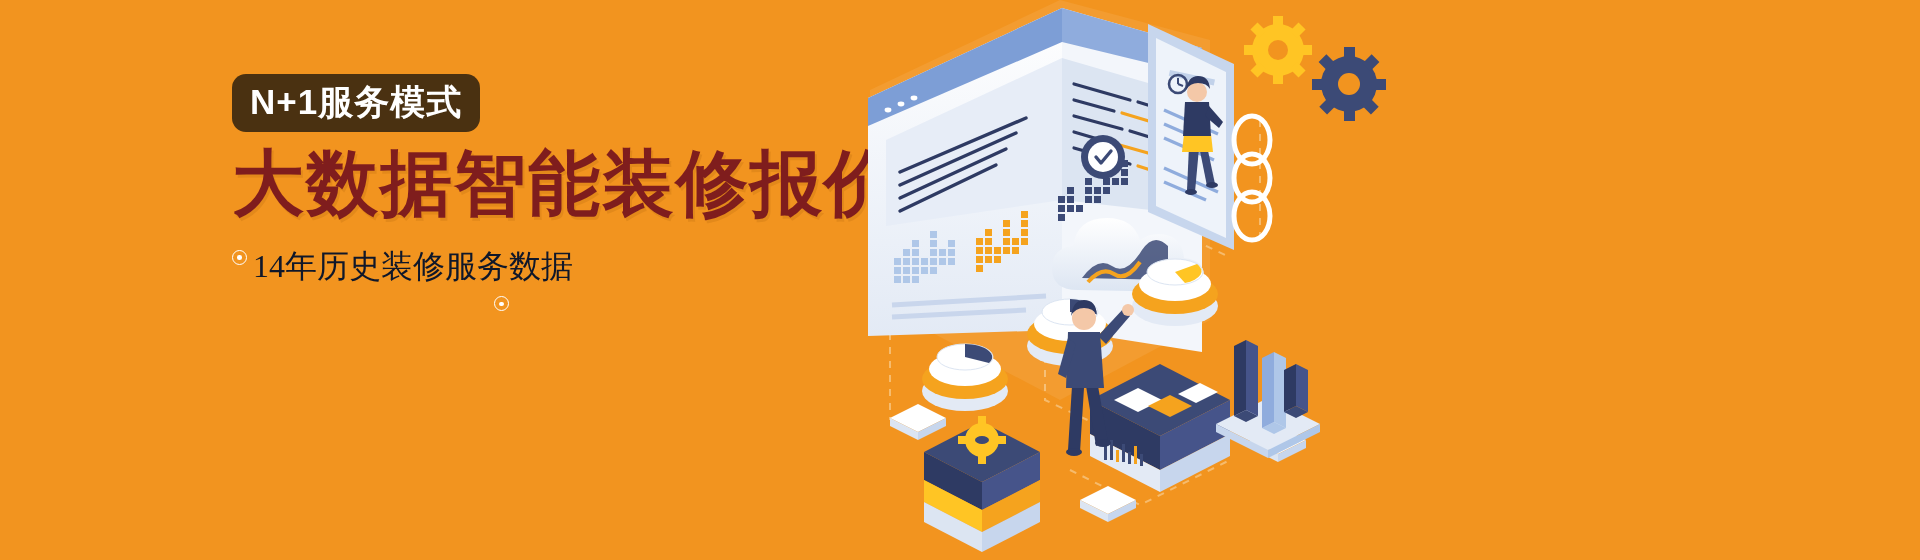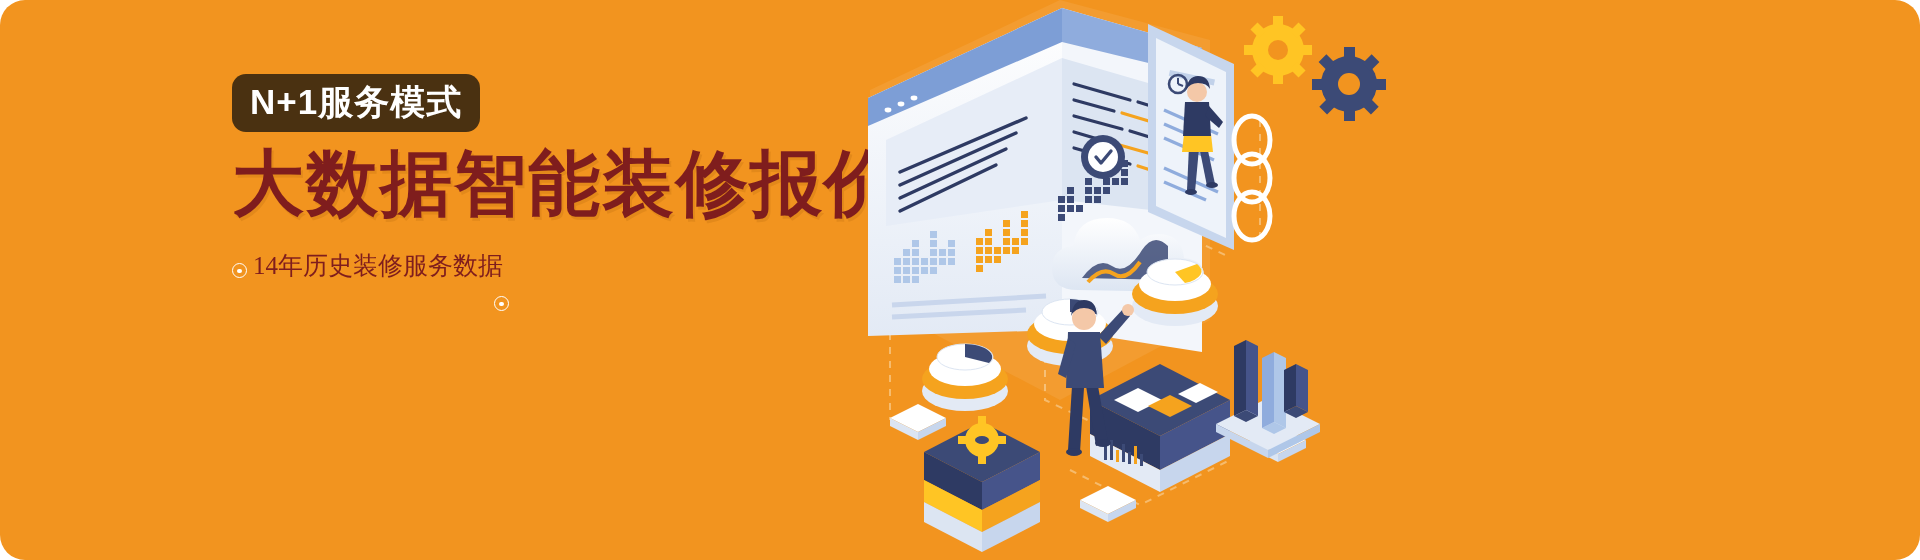--- a/index.html
+++ b/index.html
@@ -42,27 +42,27 @@
     text-shadow: 2px 3px 0 rgba(150,80,0,0.16);
   }
   #bullets {
     margin-top: 26px;
     display: grid;
     grid-template-columns: 262px auto;
     grid-auto-rows: 38px;
     align-items: center;
   }
   .bullet {
-    color: #7f1d1d;
+    color: #0f172a;
     font-family: "Liberation Serif", "DejaVu Serif", serif;
-    font-size: 25px;
+    font-size: 32px;
     line-height: 1;
     white-space: nowrap;
     display: flex;
-    align-items: flex-end;
+    align-items: flex-start;
   }
   .bullet .dot {
     display: inline-block;
     width: 15px; height: 15px;
     border: 1.6px solid #FFFFFF;
     border-radius: 50%;
     position: relative;
     margin-right: 6px;
     flex: none;
   }
@@ -82,21 +82,21 @@
   
   #illustration {
     position: absolute; left: 830px; top: 0;
     width: 560px; height: 560px;
   }
   #illustration svg { display: block; }
 </style>
 </head>
 <body>
 
-<div id="banner" style="background: rgb(242, 148, 31); border-radius: 25px;">
+<div id="banner" style="background: rgb(242, 148, 31);">
 
   <div id="text-block">
 
     <div id="badge" style="background: rgb(74, 49, 17); color: rgb(255, 255, 255);">N+1服务模式</div>
 
     <div id="headline" style="color: #7f1d1d;">大数据智能装修报价</div>
 
     <div id="bullets">
 
       <div class="bullet b-left b-r1">

